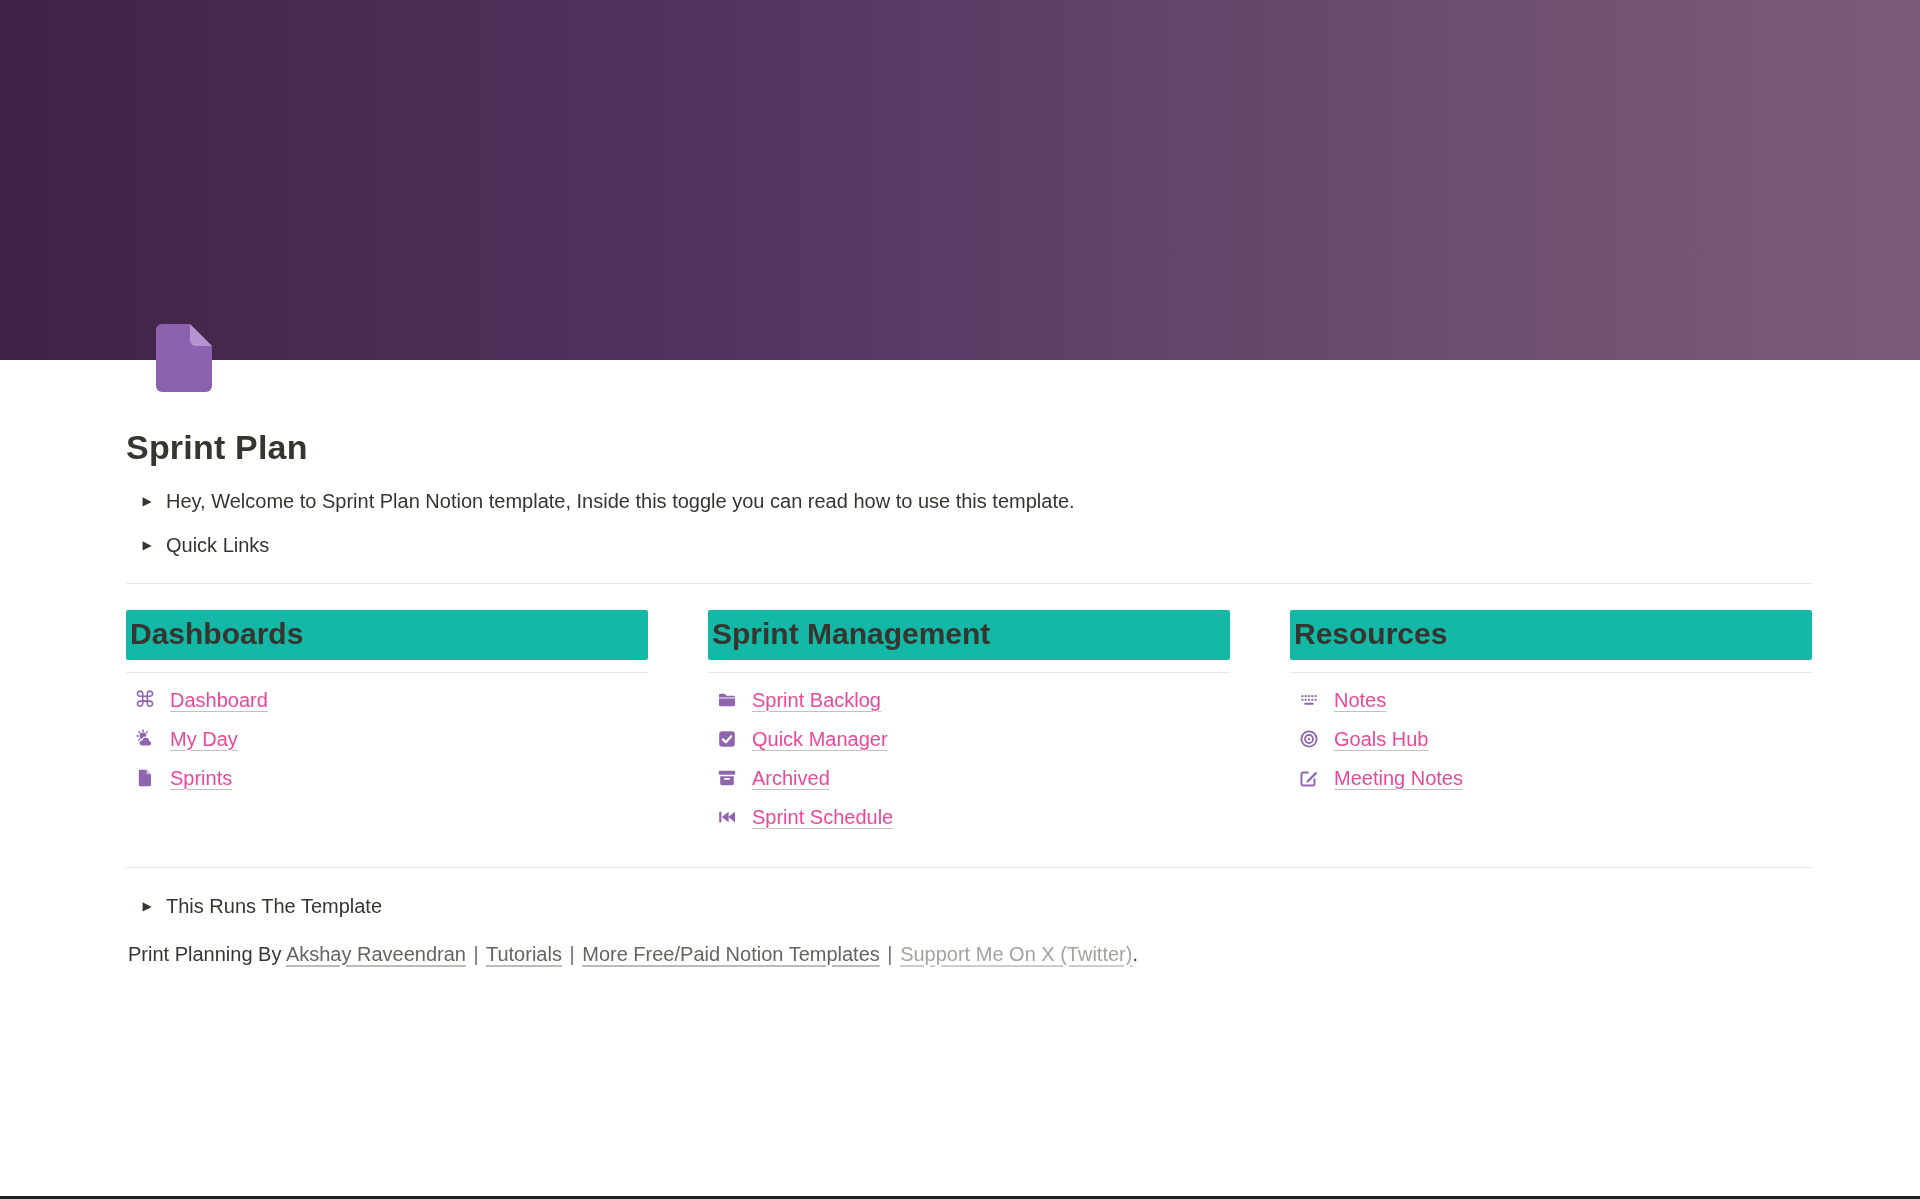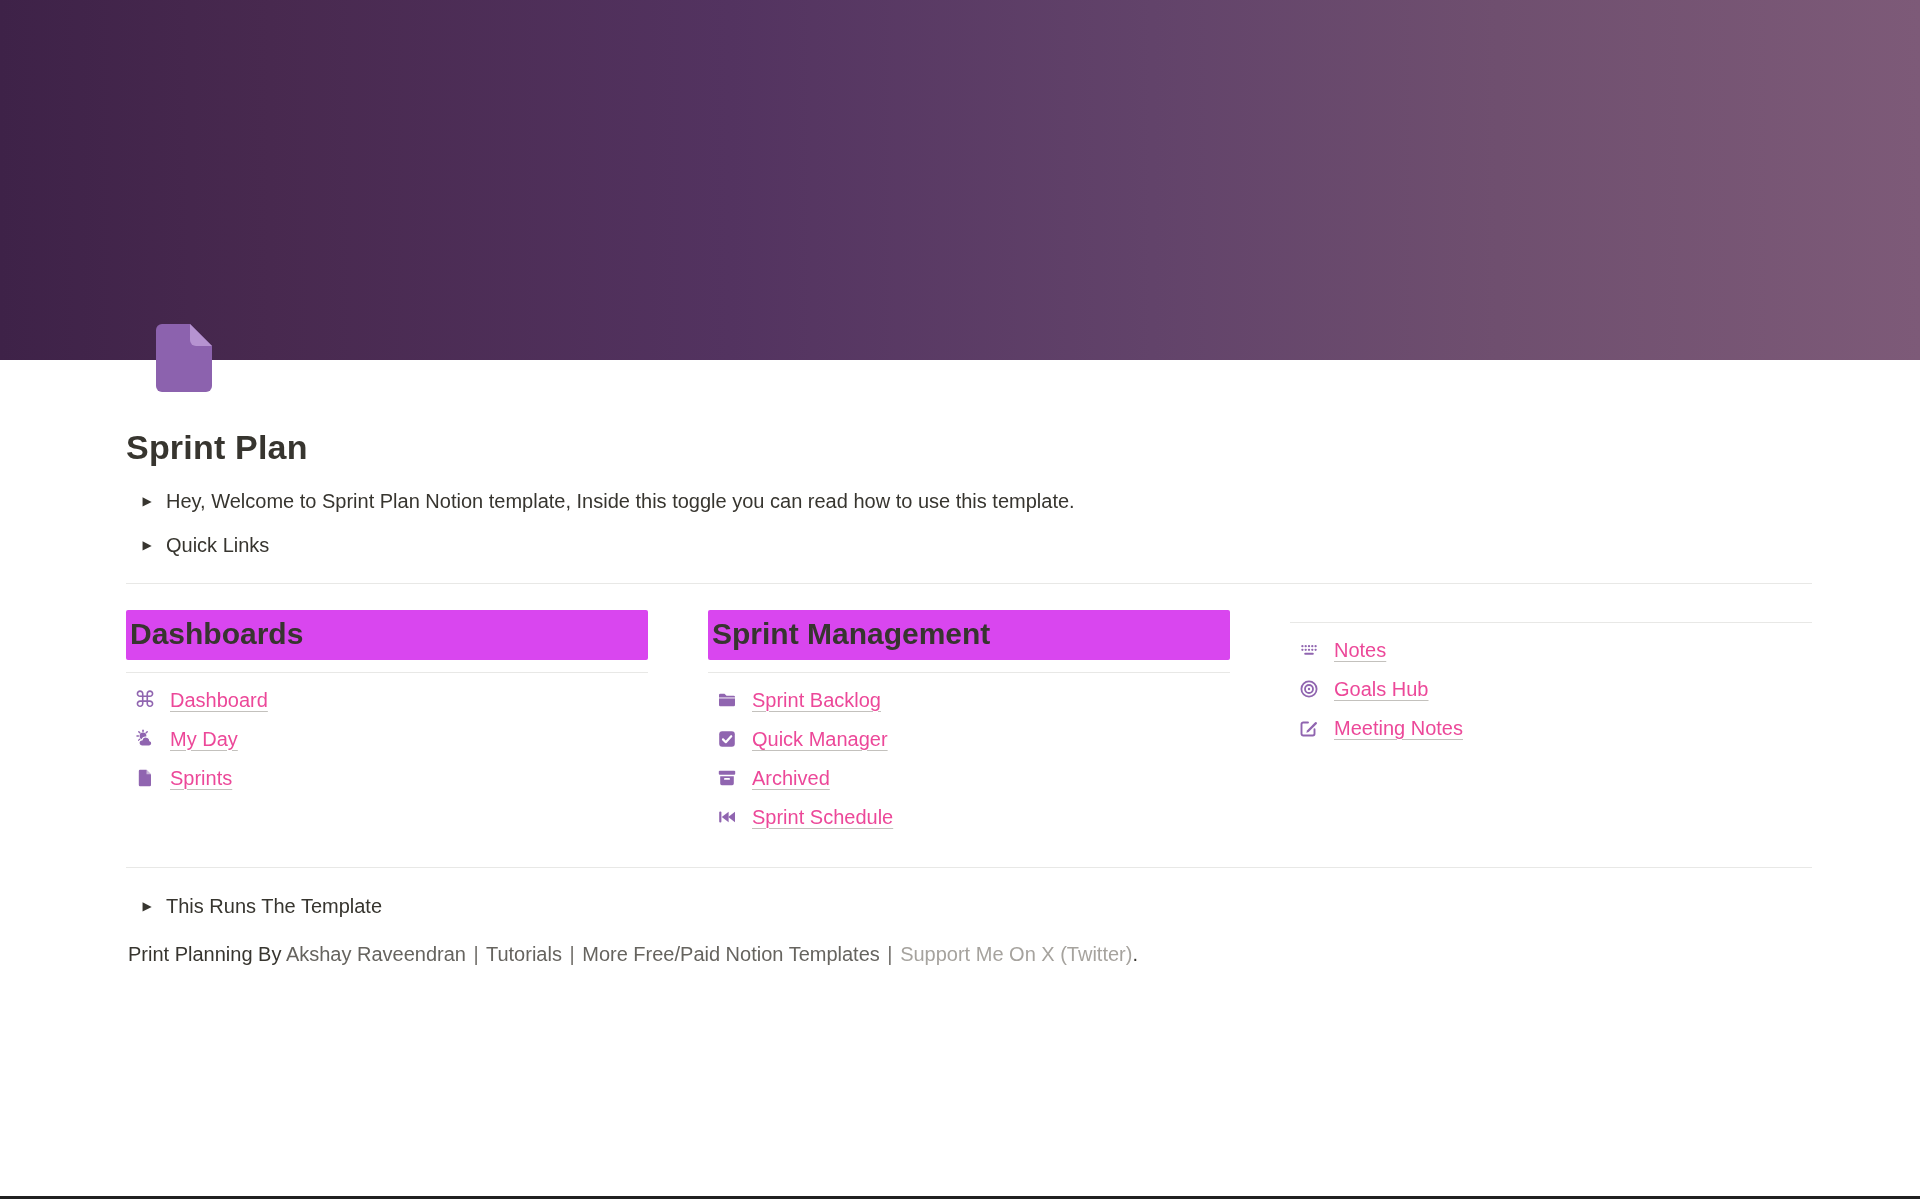--- a/index.html
+++ b/index.html
@@ -13,32 +13,32 @@
     height: 360px;
     background: linear-gradient(90deg,#3E2248 0%,#48294F 14%,#533360 38%,#62436A 60%,#6F4F6F 78%,#7D5A78 100%);
   }
   .content { padding: 0 108px 0 126px; }
   .page-icon { width: 78px; height: 78px; margin: -42px 0 0 22px; display: block; cursor: pointer; }
   h1.title { font-size: 34px; font-weight: 700; margin: 30px 0 10px 0; line-height: 1.25; letter-spacing: .2px; }
   .toggle-row { display: flex; align-items: center; padding: 7px 0 7px 8px; font-size: 20px; line-height: 1.5; cursor: pointer; }
   .tri { width: 26px; min-width: 26px; display: inline-flex; justify-content: center; font-size: 12px; color: #37352F; margin-right: 6px; }
   .divider { height: 1px; background: #E8E8E6; border: none; margin: 16px 0; }
   .columns { display: grid; grid-template-columns: 1fr 1fr 1fr; column-gap: 60px; margin-top: 26px; }
-  .col-heading { font-size: 30px; font-weight: 700; background: #d946ef; margin: 0; padding: 7px 8px 9px 4px; border-radius: 2px; }
+  .col-heading { font-size: 30px; font-weight: 700; background: #14b8a6; margin: 0; padding: 7px 8px 9px 4px; border-radius: 2px; }
   .col-divider { height: 1px; background: #E8E8E6; margin: 12px 0 8px 0; }
   .link-item { display: flex; align-items: center; gap: 14px; padding: 8px 2px 8px 8px; font-size: 20px; cursor: pointer; }
   .item-icon { width: 22px; height: 22px; display: inline-flex; align-items: center; justify-content: center; color: #9065B0; flex: none; }
   .item-icon .glyph { font-size: 22px; line-height: 1; color: #9065B0; }
   .item-label {
     color: #ec4899; text-decoration: underline; text-decoration-color: #C3C1BD;
     text-underline-offset: 4px; text-decoration-thickness: 1px;
   }
   .bottom-divider { margin-top: 30px; }
   .footer { font-size: 20px; margin: 2px 0 0 2px; padding: 8px 0; line-height: 1.6; }
-  .flink { color: #66645F; text-decoration-color: #BDBBB6; text-underline-offset: 4px; cursor: pointer; margin-top: 20px; }
+  .flink { color: #66645F; text-decoration: underline; text-decoration-color: #BDBBB6; text-underline-offset: 4px; cursor: pointer; margin-top: 20px; }
   .flink.muted { color: #A6A39E; text-decoration-color: #CFCDC9; }
   .fsep { color: #73716C; margin: 0 2px; }
   .bottom-edge { position: absolute; left: 0; bottom: 0; width: 100%; height: 3px; background: #202020; }
 </style>
 </head>
 <body>
 
 <div class="cover"></div>
 
 <div class="content">
@@ -147,20 +147,21 @@
             <rect x="2.2" y="4.5" width="2.2" height="11" rx="1"></rect>
             <path d="M4.8 10 L11.6 4.8 v10.4 z"></path>
             <path d="M11.2 10 L18 4.8 v10.4 z"></path>
           </svg>
         </span>
         <a class="item-label">Sprint Schedule</a>
       </div>
     </div>
 
     <div class="col">
+      <h2 class="col-heading">Resources</h2>
       <div class="col-divider"></div>
 
       <div class="link-item">
         <span class="item-icon">
           <svg width="20" height="20" viewBox="0 0 20 20" fill="currentColor">
             <circle cx="3.4" cy="6.2" r="1.15"></circle>
               <circle cx="6.7" cy="6.2" r="1.15"></circle>
               <circle cx="10" cy="6.2" r="1.15"></circle>
               <circle cx="13.3" cy="6.2" r="1.15"></circle>
               <circle cx="16.6" cy="6.2" r="1.15"></circle>

